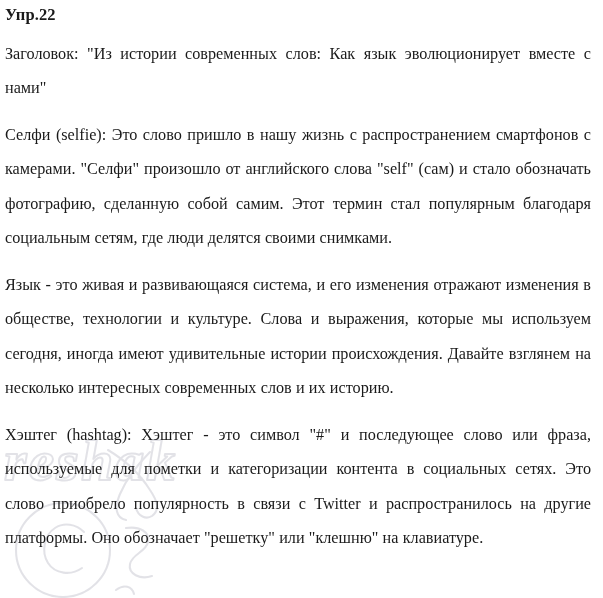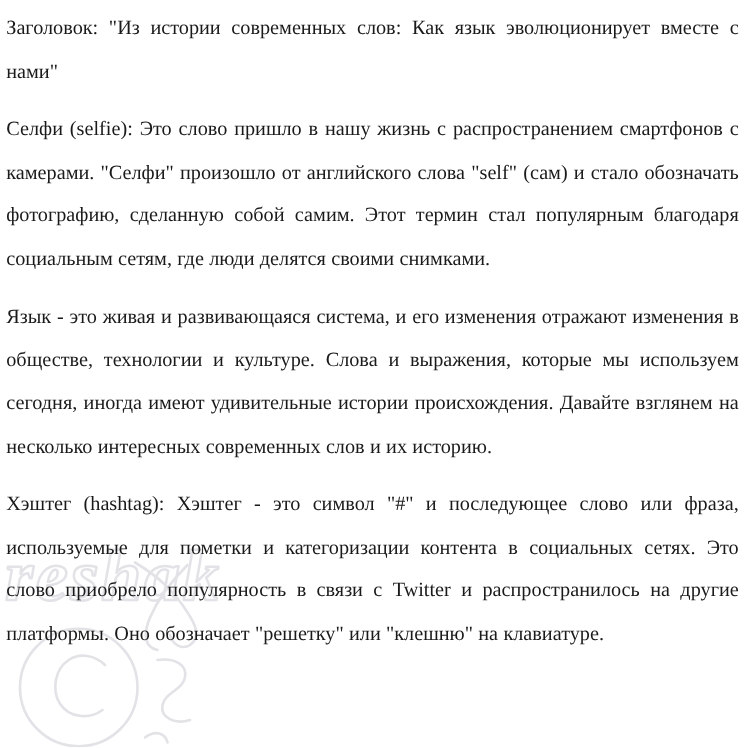--- a/index.html
+++ b/index.html
@@ -75,20 +75,21 @@
         <path d="M84 100 C76 92 64 90 55 96 C44 103 41 120 48 131 C55 142 71 144 82 136"></path>
 
         <path d="M126 96 C140 94 150 100 148 110 C146 120 132 122 130 132 C128 142 140 148 152 144"></path>
         <path d="M116 158 C124 152 132 154 134 162"></path>
       </g>
     </svg>
   </div>
 
   <div id="content">
 
+    <div class="ex-title">Упр.22</div>
 
     <p class="para">Заголовок: "Из истории современных слов: Как язык эволюционирует вместе с нами"</p>
 
     <p class="para">Селфи (selfie): Это слово пришло в нашу жизнь с распространением смартфонов с камерами. "Селфи" произошло от английского слова "self" (сам) и стало обозначать фотографию, сделанную собой самим. Этот термин стал популярным благодаря социальным сетям, где люди делятся своими снимками.</p>
 
     <p class="para">Язык - это живая и развивающаяся система, и его изменения отражают изменения в обществе, технологии и культуре. Слова и выражения, которые мы используем сегодня, иногда имеют удивительные истории происхождения. Давайте взглянем на несколько интересных современных слов и их историю.</p>
 
     <p class="para">Хэштег (hashtag): Хэштег - это символ "#" и последующее слово или фраза, используемые для пометки и категоризации контента в социальных сетях. Это слово приобрело популярность в связи с Twitter и распространилось на другие платформы. Оно обозначает "решетку" или "клешню" на клавиатуре.</p>
 
   </div>

